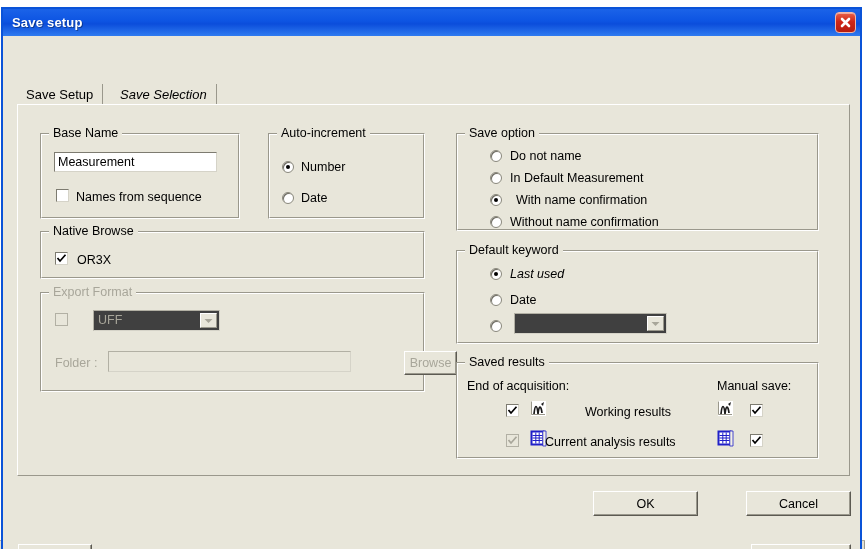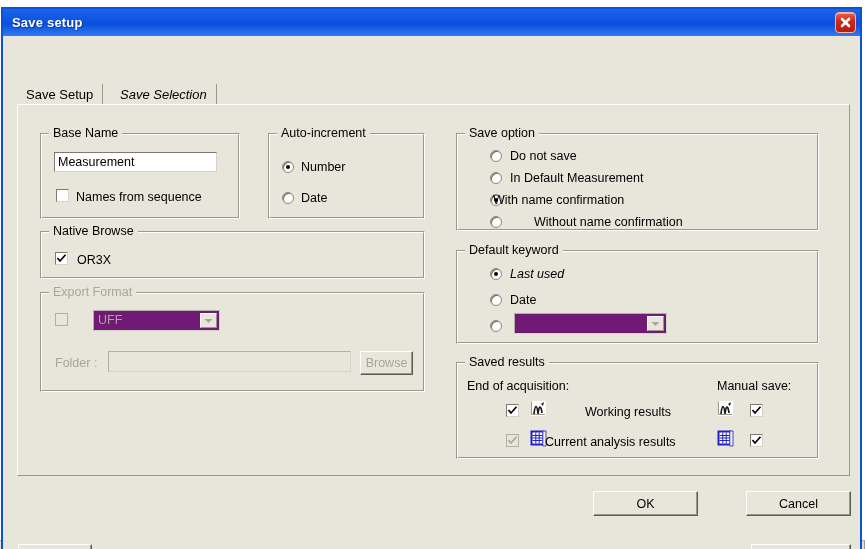--- a/index.html
+++ b/index.html
@@ -229,21 +229,21 @@
     position: absolute;
     font-size: 12.5px;
     line-height: 14px;
     white-space: nowrap;
   }
   .lbl.disabled { color: #a8a69a; }
 
   
   .combo {
     position: absolute;
-    background: #701a75;
+    background: #404040;
     border: 1px solid #b2b0a4;
     border-right-color: #d5d3c8;
     border-bottom-color: #d5d3c8;
     box-sizing: border-box;
     cursor: default;
   }
   .combo .combo-text {
     position: absolute;
     left: 4px; top: 2px;
     font-size: 12.5px;
@@ -276,21 +276,21 @@
     box-sizing: border-box;
     font-family: "Liberation Sans", sans-serif;
     font-size: 12.5px;
     color: #000;
     cursor: pointer;
     display: flex;
     align-items: center;
     justify-content: center;
     padding: 0;
   }
-  .btn.disabled { color: #a8a69a; cursor: default; }
+  .btn.disabled { color: #a8a69a; cursor: default; margin-left: 44px; }
 
   .icon-box {
     position: absolute;
     width: 17px;
     height: 17px;
   }
 </style>
 </head>
 <body>
 
@@ -382,30 +382,30 @@
       <div class="btn disabled" style="left:319px; top:58px; width:53px; height:24px;">
         <span>Browse</span>
       </div>
     </div>
 
     <div class="group" style="left:453px; top:97px; width:363px; height:98px;">
       <div class="group-inner"></div>
       <div class="group-title">Save option</div>
 
       <div class="radio" style="left:33px; top:16px;"></div>
-      <div class="lbl" style="left:53px; top:15px;">Do not save</div>
+      <div class="lbl" style="left:53px; top:15px;">Do not name</div>
 
       <div class="radio" style="left:33px; top:38px;"></div>
       <div class="lbl" style="left:53px; top:37px;">In Default Measurement</div>
 
       <div class="radio checked" style="left:33px; top:60px;"></div>
-      <div class="lbl" style="left:36px; top:59px;">With name confirmation</div>
+      <div class="lbl" style="left:59px; top:59px;">With name confirmation</div>
 
       <div class="radio" style="left:33px; top:82px;"></div>
-      <div class="lbl" style="left:53px; top:81px;margin-left:24px;">Without name confirmation</div>
+      <div class="lbl" style="left:53px; top:81px;">Without name confirmation</div>
     </div>
 
     <div class="group" style="left:453px; top:214px; width:363px; height:94px;">
       <div class="group-inner"></div>
       <div class="group-title">Default keyword</div>
 
       <div class="radio checked" style="left:33px; top:17px;"></div>
       <div class="lbl" style="left:53px; top:16px;font-style:italic;">Last used</div>
 
       <div class="radio" style="left:33px; top:43px;"></div>

